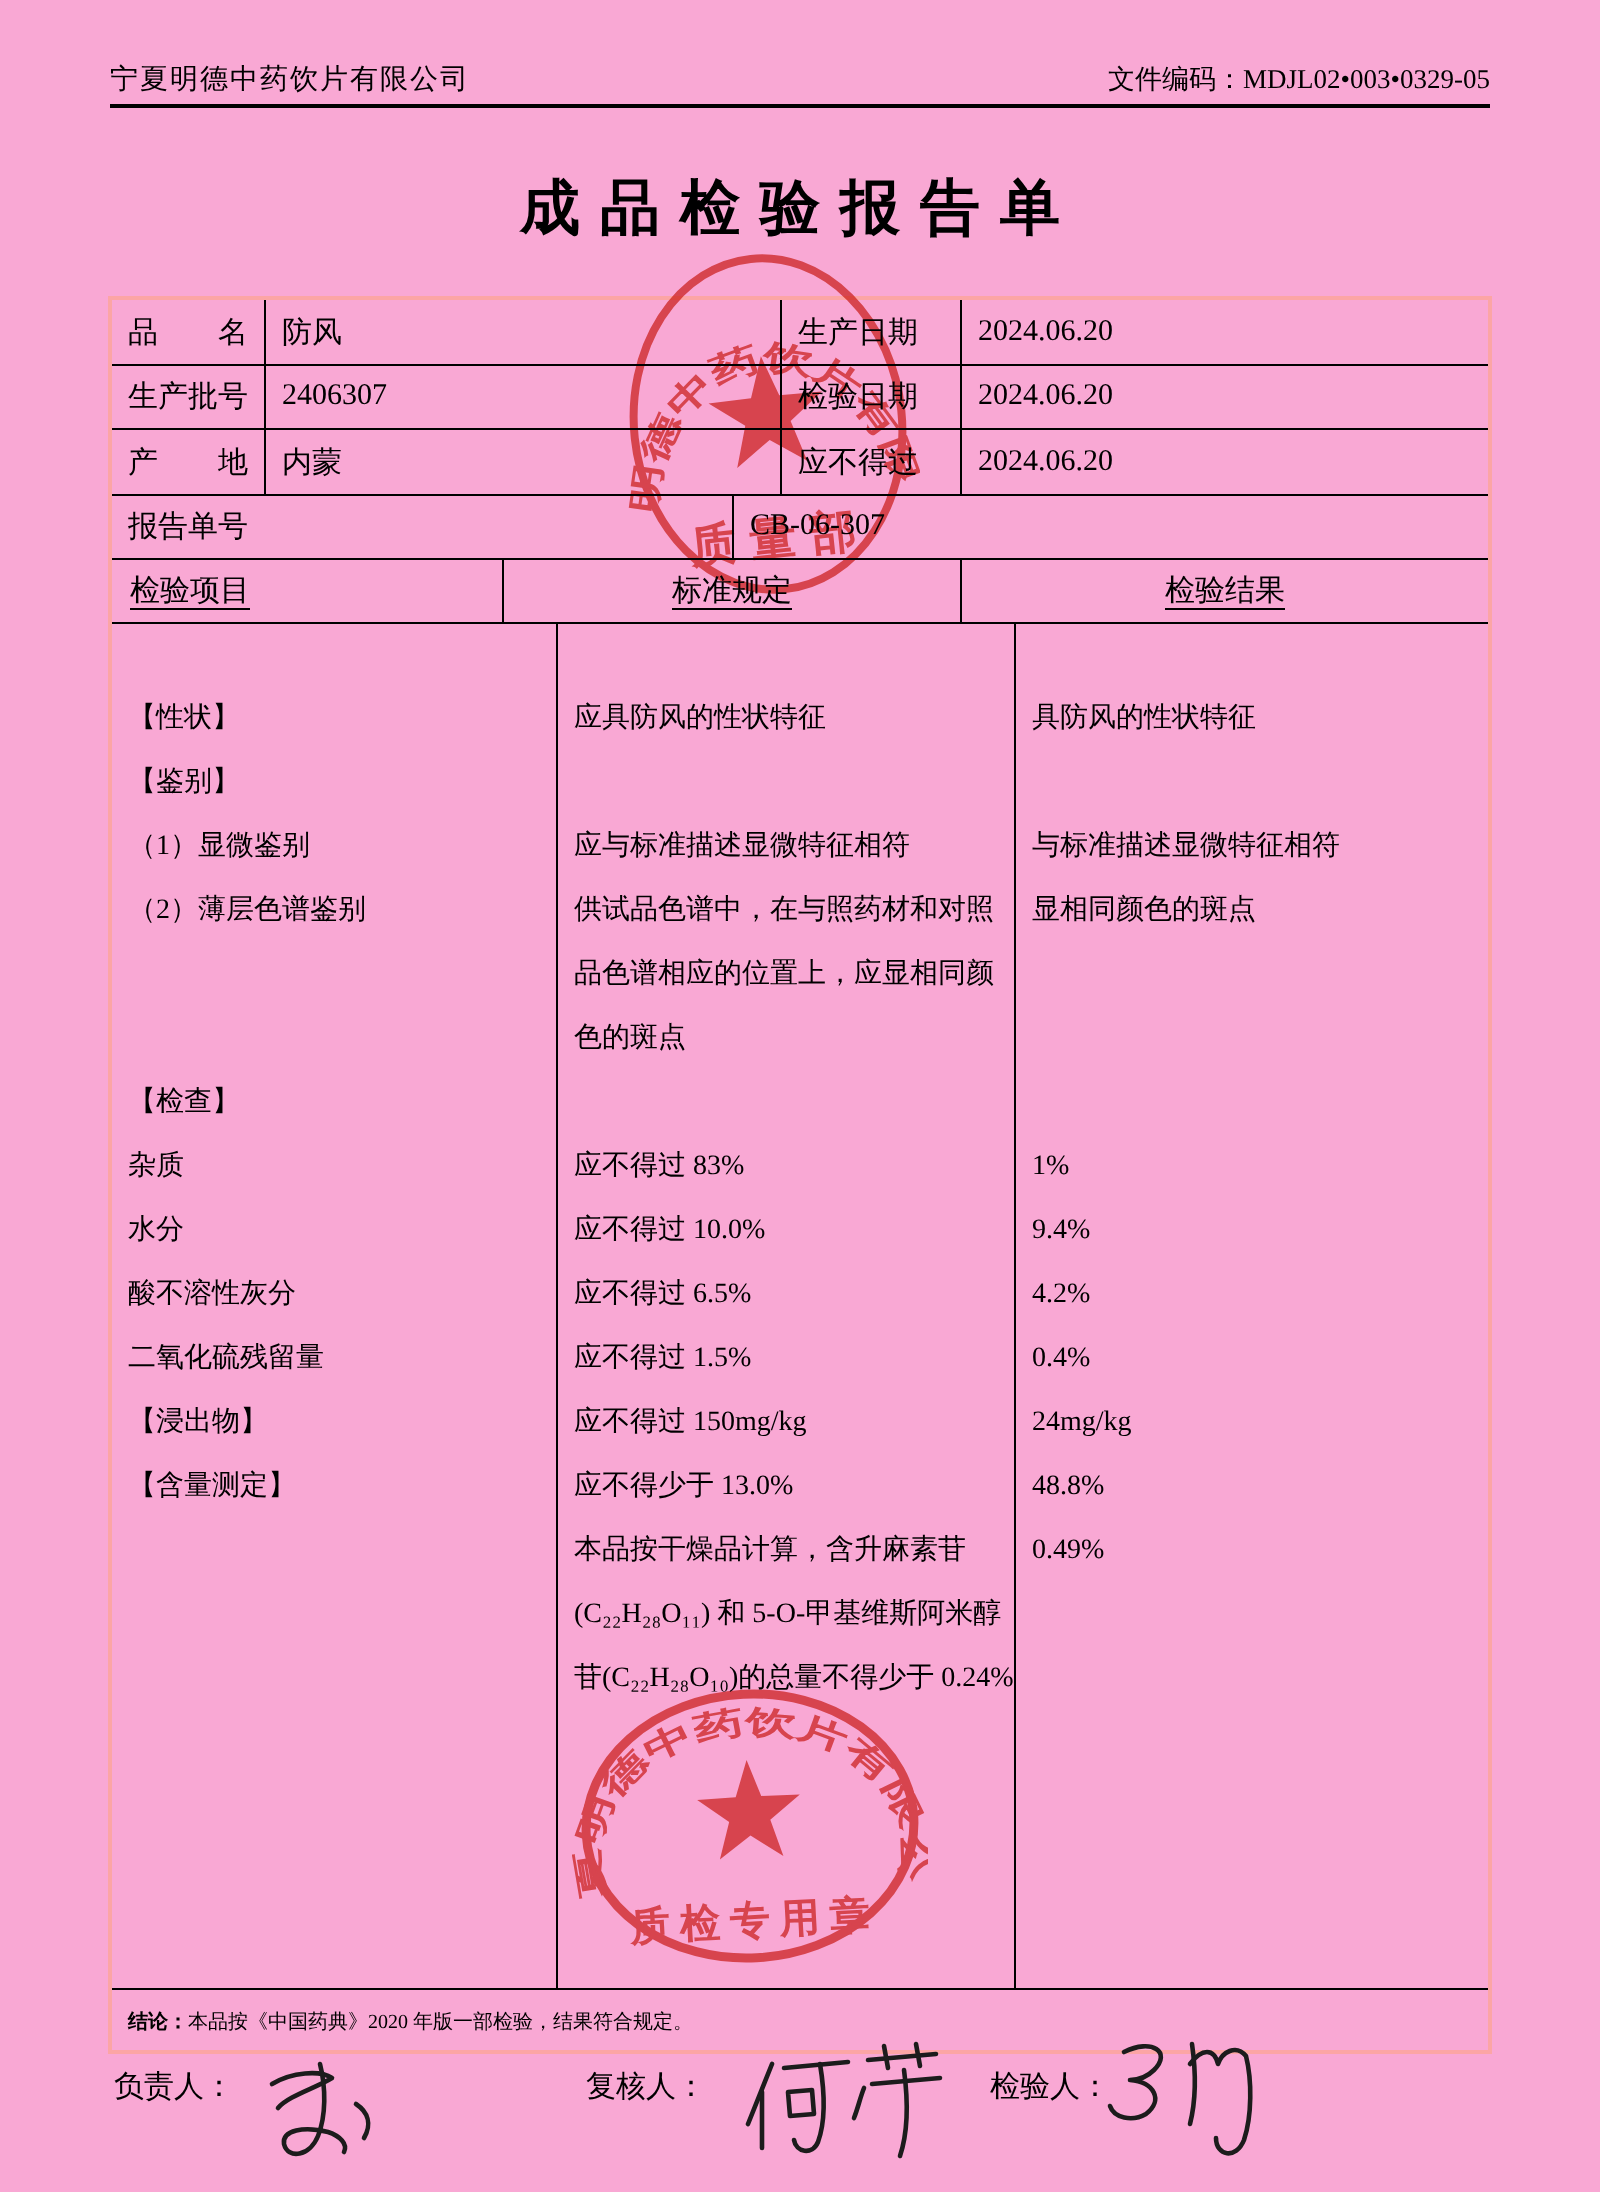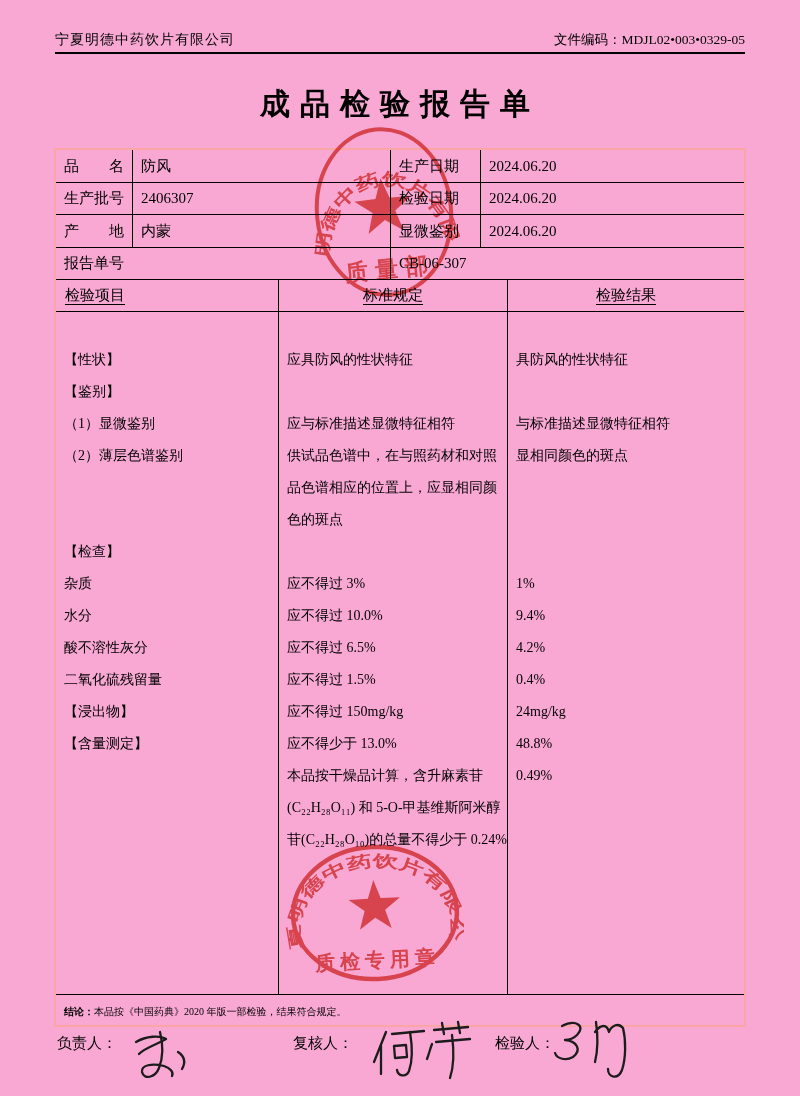--- a/index.html
+++ b/index.html
@@ -28,26 +28,26 @@
     position:absolute; left:54px; top:148px; width:692px; height:879px;
     border:2px solid #fca5a5;
   }
   .info-row { display:flex; border-bottom:1px solid #000; font-size:15px; }
   .info-row .cell { display:flex; align-items:center; padding-left:8px; white-space:nowrap; }
   .c-lab1 { width:77px;  border-right:1px solid #000; }
   .c-val1 { width:258px; border-right:1px solid #000; }
   .c-lab2 { width:90px;  border-right:1px solid #000; }
   .c-val2 { flex:1; padding-left:12px;text-align:right; }
   .r-h33 { height:33px; } .r-h32 { height:32px; }
-  .span-left  { width:335px; border-right:1px solid #000; }
+  .span-left  { width:311px; border-right:1px solid #000; }
   .span-right { flex:1; padding-left:12px; }
   
   .main-header { display:flex; height:32px; border-bottom:1px solid #000; font-size:15px; }
   .main-header .hcell { display:flex; align-items:center; }
-  .h1 { width:223px; border-right:1px solid #000; padding-left:9px; }
+  .h1 { width:196px; border-right:1px solid #000; padding-left:9px; }
   .h2 { width:229px; border-right:1px solid #000; justify-content:center; }
   .h3 { flex:1; justify-content:center; }
   .main-header .ul { text-decoration:underline; text-underline-offset:4px; }
   .main-body { display:flex; height:683px; border-bottom:1px solid #000; font-size:14px; }
   .col { display:flex; flex-direction:column; }
   .col1 { width:223px; border-right:1px solid #000; }
   .col2 { width:229px; border-right:1px solid #000; }
   .col3 { flex:1; }
   .line { height:32px; line-height:32px; padding-left:8px; white-space:nowrap; overflow:visible; }
   
@@ -87,21 +87,21 @@
     </div>
     <div class="info-row r-h32">
       <div class="cell c-lab1">生产批号</div>
       <div class="cell c-val1">2406307</div>
       <div class="cell c-lab2">检验日期</div>
       <div class="cell c-val2">2024.06.20</div>
     </div>
     <div class="info-row r-h33">
       <div class="cell c-lab1">产　　地</div>
       <div class="cell c-val1">内蒙</div>
-      <div class="cell c-lab2">显微鉴别</div>
+      <div class="cell c-lab2">应不得过</div>
       <div class="cell c-val2">2024.06.20</div>
     </div>
     <div class="info-row r-h32">
       <div class="cell span-left">报告单号</div>
       <div class="cell span-right">CB-06-307</div>
     </div>
 
     <div class="main-header">
       <div class="hcell h1">
           <span class="ul">检验项目</span>
@@ -135,21 +135,21 @@
       </div>
       <div class="col col2">
         <div class="line"></div>
         <div class="line">应具防风的性状特征</div>
         <div class="line"></div>
         <div class="line">应与标准描述显微特征相符</div>
         <div class="line">供试品色谱中，在与照药材和对照</div>
         <div class="line">品色谱相应的位置上，应显相同颜</div>
         <div class="line">色的斑点</div>
         <div class="line"></div>
-        <div class="line">应不得过 3%</div>
+        <div class="line">应不得过 83%</div>
         <div class="line">应不得过 10.0%</div>
         <div class="line">应不得过 6.5%</div>
         <div class="line">应不得过 1.5%</div>
         <div class="line">应不得过 150mg/kg</div>
         <div class="line">应不得少于 13.0%</div>
         <div class="line">本品按干燥品计算，含升麻素苷</div>
         <div class="line">(C₂₂H₂₈O₁₁) 和 5-O-甲基维斯阿米醇</div>
         <div class="line">苷(C₂₂H₂₈O₁₀)的总量不得少于 0.24%</div>
       </div>
       <div class="col col3">

